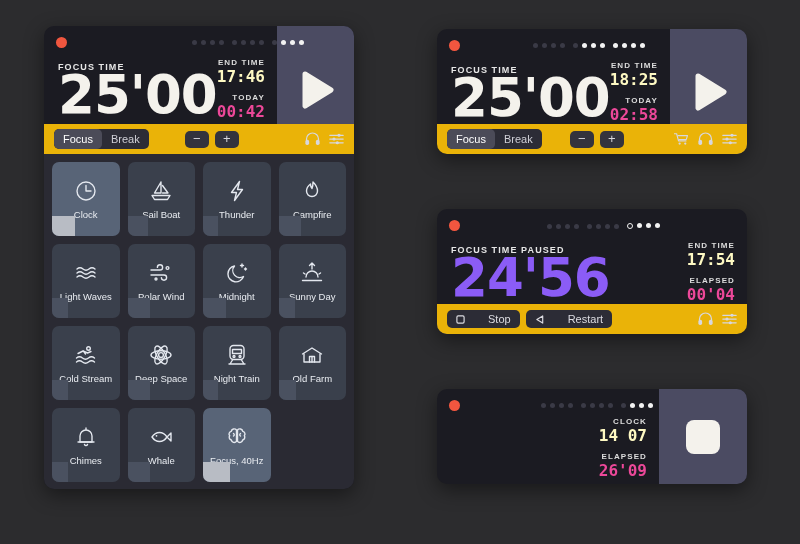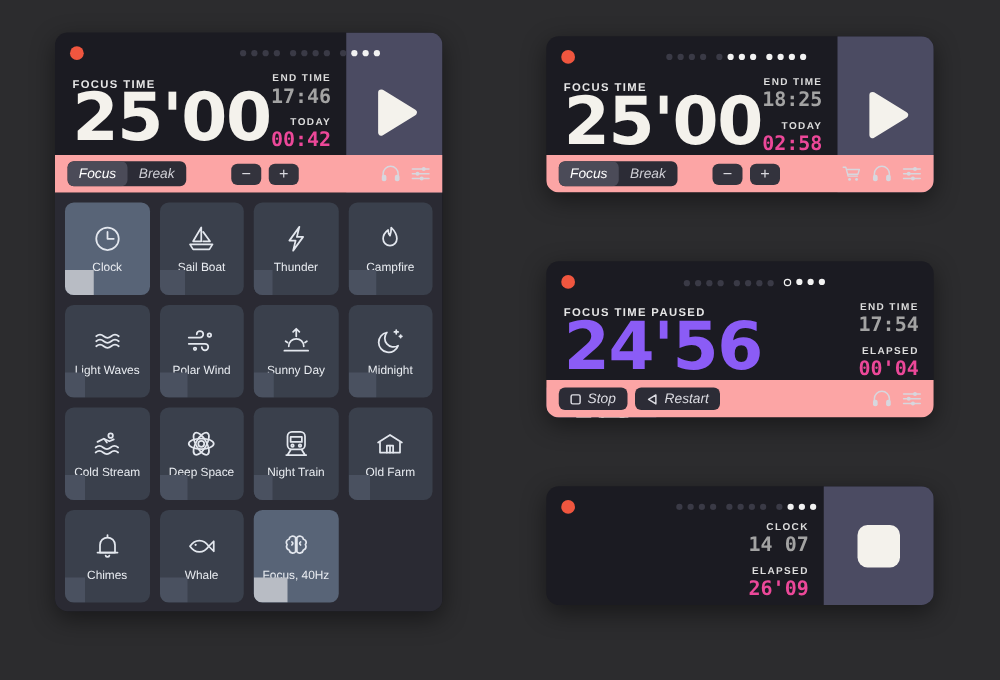--- a/index.html
+++ b/index.html
@@ -44,43 +44,42 @@
     font-size:53px;font-weight:bold;color:#f4f2ec;line-height:.95;
     letter-spacing:-1px;
   }
   .big.paused{color:#8b5cf6;}
   .big.overdue{color:#ee947c;}
   .side{
     margin-left:auto;text-align:right;padding-right:12px;padding-top:2px;
   }
   .side .slbl{font-size:8px;letter-spacing:1.1px;font-weight:bold;color:#dcdcdc;margin-bottom:1px;}
   .side .sval{font-family:"DejaVu Sans Mono", monospace;font-size:16px;font-weight:bold;line-height:1.1;margin-bottom:7px;}
-  .amber{color:#a3a3a3;}
+  .amber{color:#fef9c3;}
   .green{color:#ec4899;}
 
   .tfoot{
     position:absolute;left:0;right:0;bottom:0;height:30px;
     display:flex;align-items:center;padding:0 10px;gap:6px;
-    background:#fca5a5;
-    font-style:italic;
+    background:#eab308;
   }
   .seg{display:flex;background:#2c2c36;border-radius:5px;overflow:hidden;}
   .seg span{
     font-size:11px;color:#cfcfd6;padding:4px 9px;display:block;
   }
   .seg span.act{background:#4b4b58;color:#fff;border-radius:5px;}
   .pm{display:flex;gap:6px;margin-left:auto;margin-right:auto;}
   .pmb{
     width:24px;height:17px;border-radius:5px;background:#33333d;
     color:#d8d8de;font-size:13px;line-height:16px;text-align:center;
   }
   .ficons{display:flex;gap:9px;align-items:center;margin-left:auto;}
   .ficons svg{display:block;}
   .btn{
-    display:flex;align-items:center;gap:5px;
+    display:flex;align-items:center;gap:23px;
     background:#2c2c36;border-radius:5px;padding:3px 9px;
     font-size:11px;color:#dcdce2;
   }
 
   
   .playpanel{
     width:88px;background:#4b4b62;display:flex;align-items:center;justify-content:center;
   }
 
   
@@ -236,38 +235,38 @@
             <circle cx="18.5" cy="7" r="1.4" stroke="#e3e7ee" stroke-width="1.4" fill="none" stroke-linecap="round" stroke-linejoin="round"></circle>
             <circle cx="7" cy="18" r="1" stroke="#e3e7ee" stroke-width="1.4" fill="none" stroke-linecap="round" stroke-linejoin="round"></circle>
           </svg>
         </div>
         <div class="nm">Polar Wind</div>
         <div class="vol" style="width: 34%;"></div>
       </div>
       <div class="tile">
         <div class="ic">
           <svg width="24" height="24" viewBox="0 0 24 24">
+            <path d="M18.5 15.5 A8 8 0 1 1 9.5 5 a7 7 0 0 0 9 10.5 Z" stroke="#e3e7ee" stroke-width="1.4" fill="none" stroke-linecap="round" stroke-linejoin="round"></path>
+            <path d="M17 3 v3 M15.5 4.5 h3 M20.5 7 v2 M19.5 8 h2" stroke="#e3e7ee" stroke-width="1.4" fill="none" stroke-linecap="round" stroke-linejoin="round"></path>
+          </svg>
+        </div>
+        <div class="nm">Midnight</div>
+        <div class="vol" style="width: 34%;"></div>
+      </div>
+      <div class="tile">
+        <div class="ic">
+          <svg width="24" height="24" viewBox="0 0 24 24">
             <path d="M2.5 19.5 H21.5" stroke="#e3e7ee" stroke-width="1.4" fill="none" stroke-linecap="round" stroke-linejoin="round"></path>
             <path d="M6 16 a6 6 0 0 1 12 0" stroke="#e3e7ee" stroke-width="1.4" fill="none" stroke-linecap="round" stroke-linejoin="round"></path>
             <path d="M12 2 V8 M12 2 L9.5 4.5 M12 2 L14.5 4.5" stroke="#e3e7ee" stroke-width="1.4" fill="none" stroke-linecap="round" stroke-linejoin="round"></path>
             <path d="M3.5 12 L5 13 M20.5 12 L19 13 M12 10.5" stroke="#e3e7ee" stroke-width="1.4" fill="none" stroke-linecap="round" stroke-linejoin="round"></path>
           </svg>
         </div>
         <div class="nm">Sunny Day</div>
         <div class="vol" style="width: 24%;"></div>
-      </div>
-      <div class="tile">
-        <div class="ic">
-          <svg width="24" height="24" viewBox="0 0 24 24">
-            <path d="M18.5 15.5 A8 8 0 1 1 9.5 5 a7 7 0 0 0 9 10.5 Z" stroke="#e3e7ee" stroke-width="1.4" fill="none" stroke-linecap="round" stroke-linejoin="round"></path>
-            <path d="M17 3 v3 M15.5 4.5 h3 M20.5 7 v2 M19.5 8 h2" stroke="#e3e7ee" stroke-width="1.4" fill="none" stroke-linecap="round" stroke-linejoin="round"></path>
-          </svg>
-        </div>
-        <div class="nm">Midnight</div>
-        <div class="vol" style="width: 34%;"></div>
       </div>
       <div class="tile">
         <div class="ic">
           <svg width="24" height="24" viewBox="0 0 24 24">
             <circle cx="14.5" cy="5.5" r="1.8" stroke="#e3e7ee" stroke-width="1.4" fill="none" stroke-linecap="round" stroke-linejoin="round"></circle>
             <path d="M4 10.5 L9 8 L13.5 10 L17 8.5" stroke="#e3e7ee" stroke-width="1.4" fill="none" stroke-linecap="round" stroke-linejoin="round"></path>
             <path d="M9.5 8.2 L11.5 11" stroke="#e3e7ee" stroke-width="1.4" fill="none" stroke-linecap="round" stroke-linejoin="round"></path>
             <path d="M2.5 15 q3 -2.5 6 0 t6 0 t6 0" stroke="#e3e7ee" stroke-width="1.4" fill="none" stroke-linecap="round" stroke-linejoin="round"></path>
             <path d="M2.5 19 q3 -2.5 6 0 t6 0 t6 0" stroke="#e3e7ee" stroke-width="1.4" fill="none" stroke-linecap="round" stroke-linejoin="round"></path>
           </svg>

